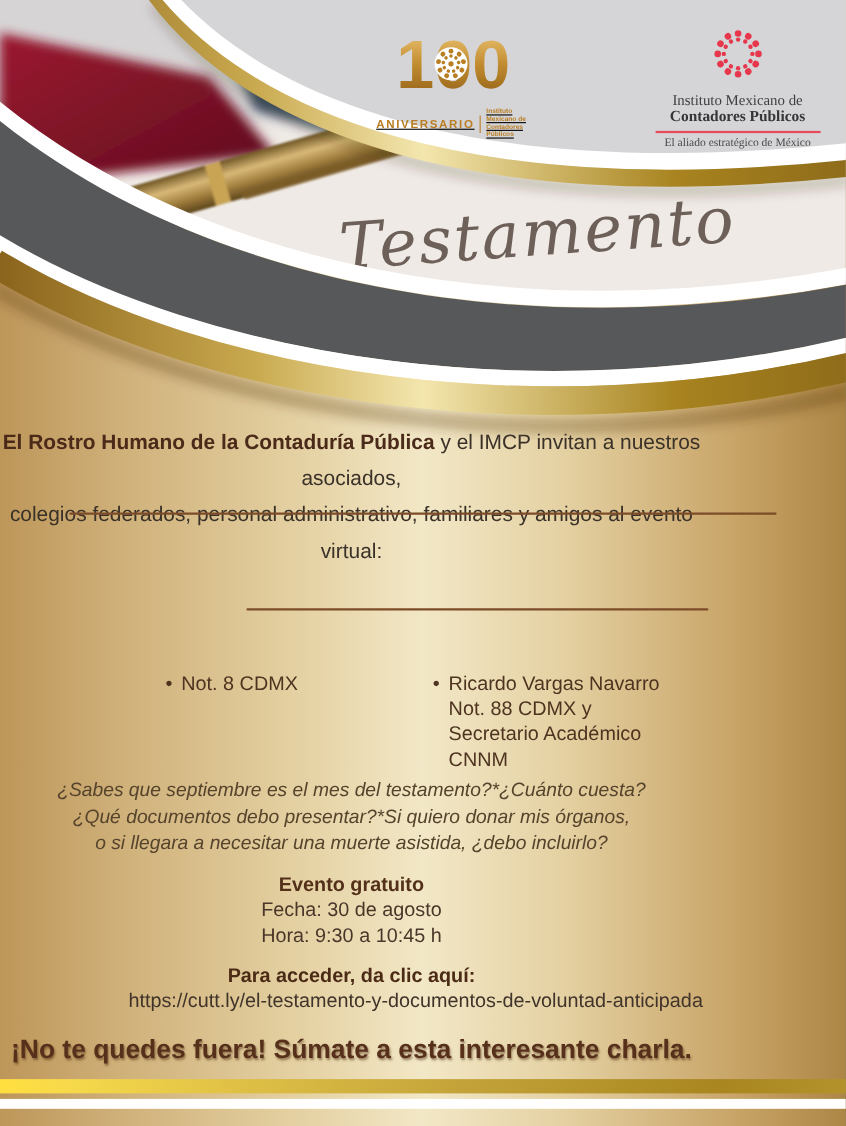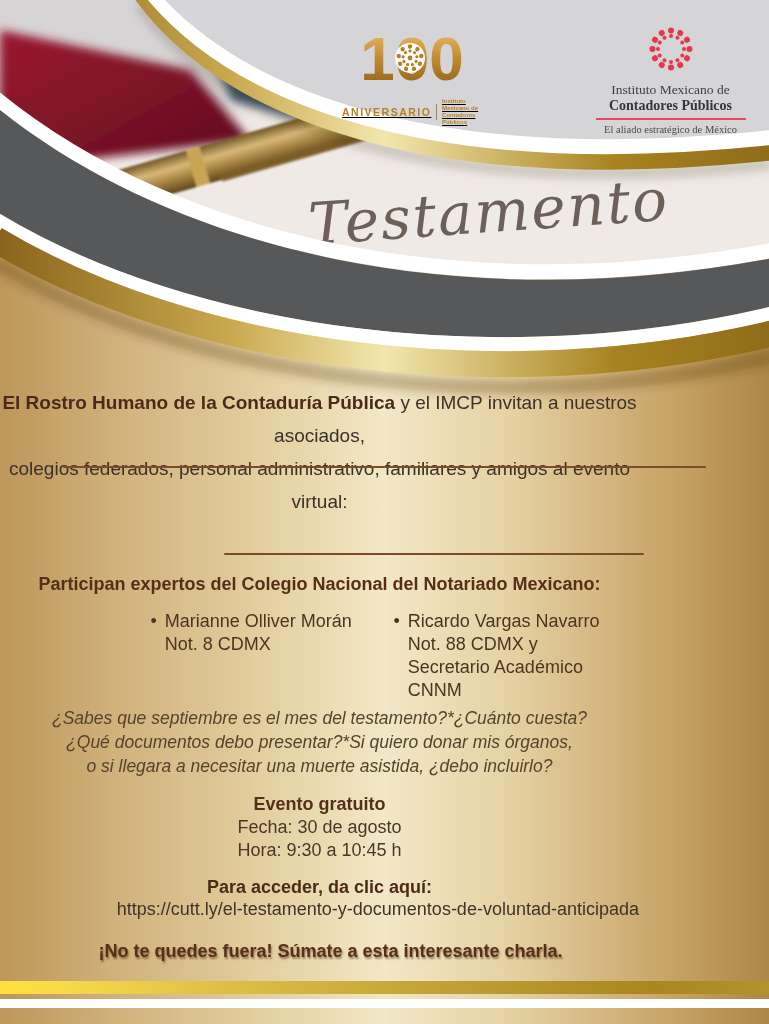--- a/index.html
+++ b/index.html
@@ -34,22 +34,22 @@
   .expert{display:flex;gap:8px;text-align:left;font-size:18px;line-height:23px;color:#4e3420;}
   .expert .bullet{color:#4e3420;}
   .expert.e1{width:215px;}
   .expert.e2{width:225px;}
   .quest{top:706px;font-style:italic;font-size:17.5px;line-height:24px;color:#55432c;}
   .event{top:793px;font-size:18px;line-height:23px;color:#4a372a;}
   .event .b{font-weight:bold;color:#53301a;}
   .access{top:876px;font-size:18px;line-height:22px;color:#3f332a;}
   .access .b{font-weight:bold;color:#4b2b16;}
   .access .url{cursor:pointer;text-align:right;}
-  .cta{top:941px;font-size:18px;font-weight:bold;color:#57301c;
-       text-shadow:1px 2px 2px rgba(70,35,5,.5);margin-left:11px;}
+  .cta{top:941px;font-size:24px;font-weight:bold;color:#57301c;
+       text-shadow:1px 2px 2px rgba(70,35,5,.5);}
   .band-yellow{position:absolute;top:981px;left:0;width:769px;height:13px;
     background:linear-gradient(90deg,#ffdf3f,#f7d94b 8%,#ddbe45 30%,#c3a339 55%,#a9861f 85%,#b3922c);}
   .band-white{position:absolute;top:999px;left:0;width:769px;height:9px;background:#fff;}
 </style>
 </head>
 <body>
 
 <div class="page">
 
   <svg class="hdr" viewBox="0 0 769 400" aria-hidden="true">
@@ -177,27 +177,25 @@
   </div>
 
   <div class="txt intro">
     <b>El Rostro Humano de la Contaduría Pública</b><span> y el IMCP invitan a nuestros asociados,</span><br>
     <span>colegios federados, personal administrativo, familiares y amigos al evento virtual:</span>
   </div>
 
   <div class="rule rule1"></div>
   <div class="rule rule2"></div>
 
-  <div class="txt participan">Participan expertos del Colegio Nacional del Notariado Mexicano:</div>
 
   <div class="experts">
     <div class="expert e1">
       <span class="bullet">•</span>
       <div>
-        <div>Marianne Olliver Morán</div>
         <div>Not. 8 CDMX</div>
       </div>
     </div>
     <div class="expert e2">
       <span class="bullet">•</span>
       <div>
         <div>Ricardo Vargas Navarro</div>
         <div>Not. 88 CDMX y Secretario Académico CNNM</div>
       </div>
     </div>

